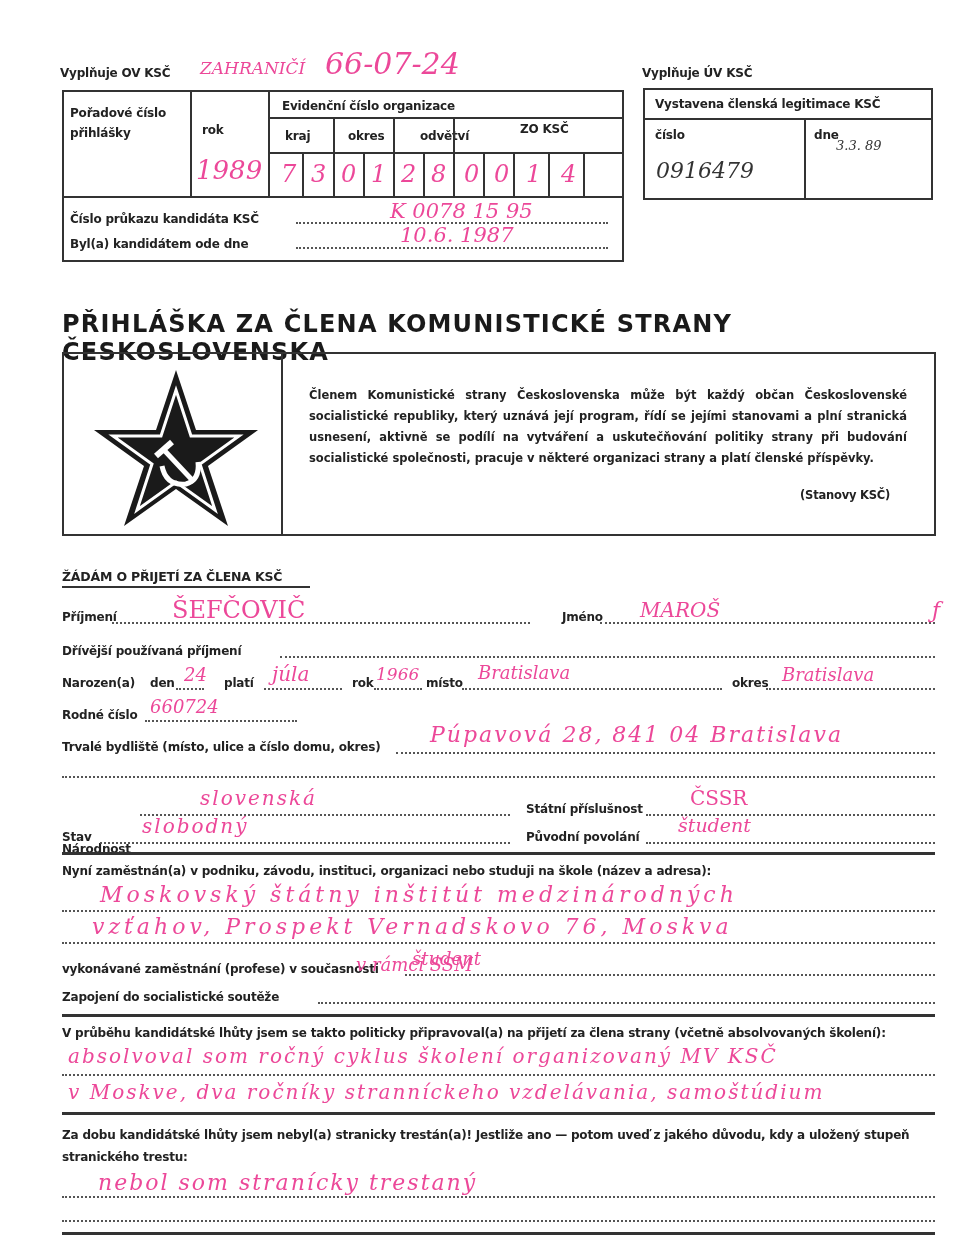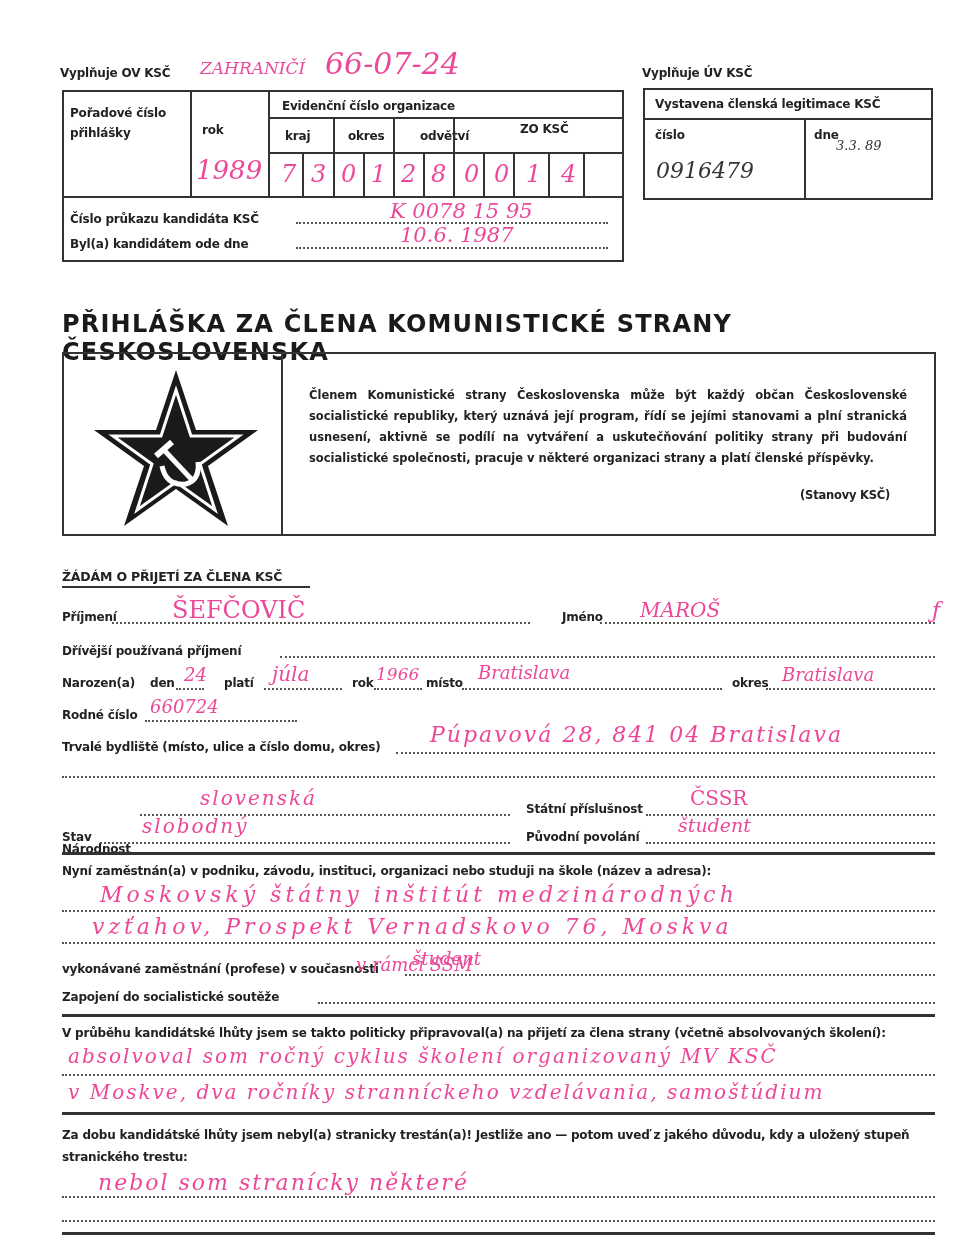--- a/index.html
+++ b/index.html
@@ -162,16 +162,16 @@
 <div class="abs hw" style="left:356px;top:954px;font-size:18px;">v rámci SSM</div>
 <div class="rule" style="left:62px;top:1014px;width:873px;"></div>
 
 <div class="abs lbl" style="left:62px;top:1026px;">V průběhu kandidátské lhůty jsem se takto politicky připravoval(a) na přijetí za člena strany (včetně absolvovaných školení):</div>
 <div class="abs hw" style="left:68px;top:1044px;font-size:20px;letter-spacing:2px;">absolvoval som ročný cyklus školení organizovaný MV KSČ</div>
 <div class="dots" style="left:62px;top:1074px;width:873px;"></div>
 <div class="abs hw" style="left:68px;top:1080px;font-size:20px;letter-spacing:2px;">v Moskve, dva ročníky stranníckeho vzdelávania, samoštúdium</div>
 <div class="rule" style="left:62px;top:1112px;width:873px;"></div>
 
 <div class="abs lbl" style="left:62px;top:1124px;width:875px;white-space:normal;line-height:22px;">Za dobu kandidátské lhůty jsem nebyl(a) stranicky trestán(a)! Jestliže ano — potom uveď z jakého důvodu, kdy a uložený stupeň stranického trestu:</div>
-<div class="abs hw" style="left:98px;top:1170px;font-size:22px;letter-spacing:2px;">nebol som stranícky některé</div>
+<div class="abs hw" style="left:98px;top:1170px;font-size:22px;letter-spacing:2px;">nebol som stranícky trestaný</div>
 <div class="dots" style="left:62px;top:1196px;width:873px;"></div>
 <div class="dots" style="left:62px;top:1220px;width:873px;"></div>
 <div class="rule" style="left:62px;top:1232px;width:873px;"></div>
 
 </body></html>

